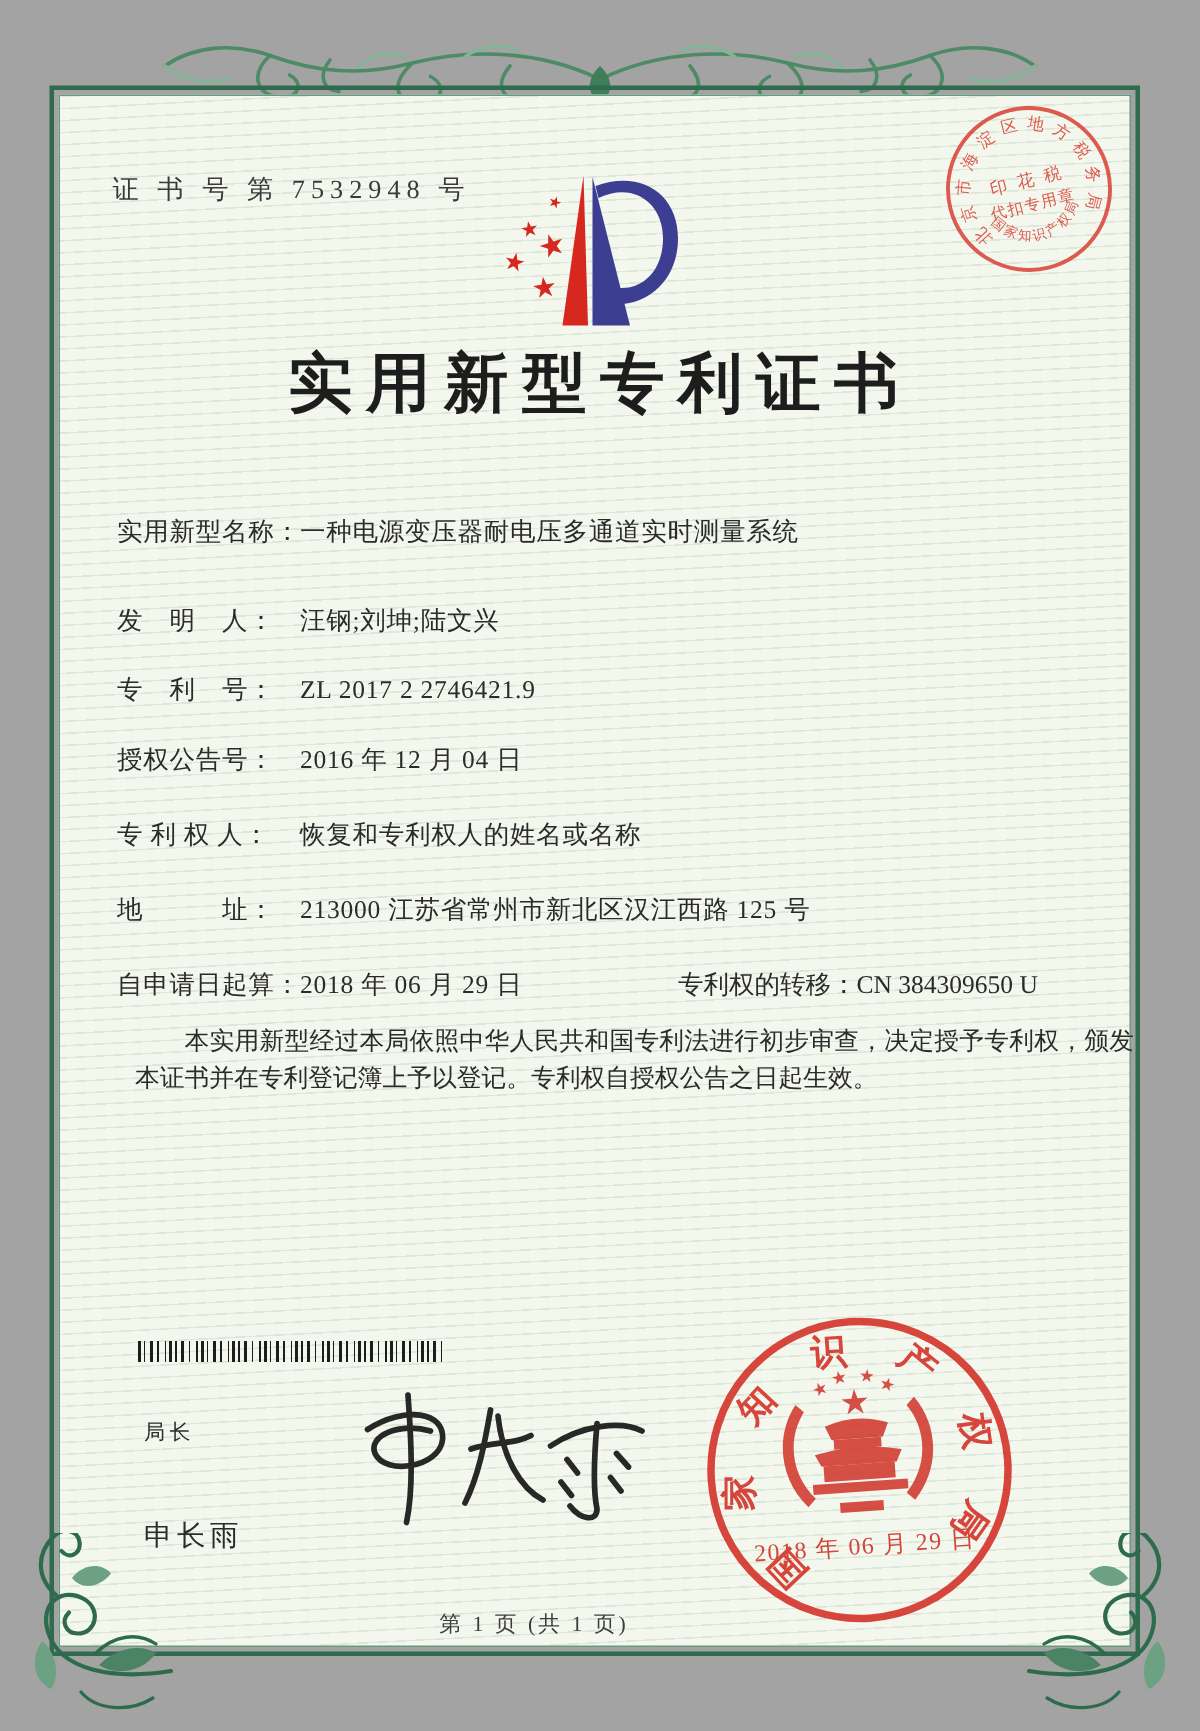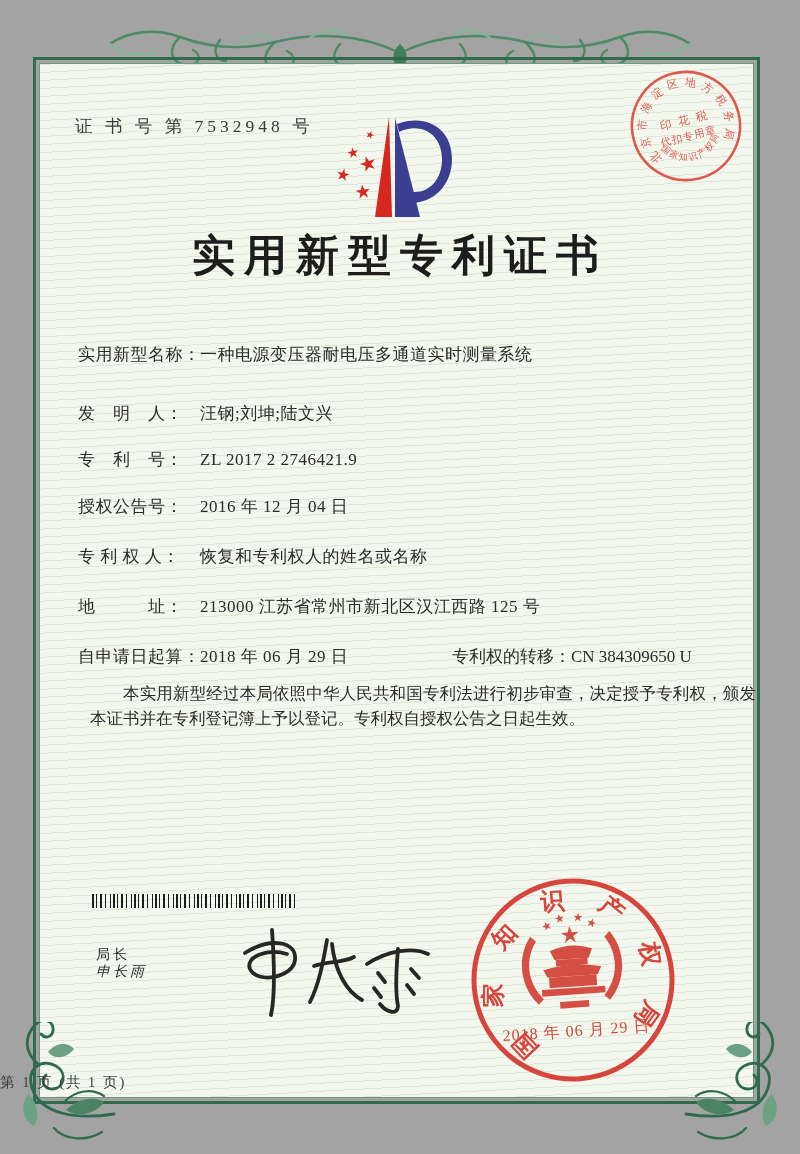--- a/index.html
+++ b/index.html
@@ -47,25 +47,25 @@
     position:absolute; left:92px; top:894px; width:205px; height:14px;
     background:
       repeating-linear-gradient(90deg,
         #1d1d1d 0 2px, transparent 2px 4px,
         #1d1d1d 4px 5px, transparent 5px 8px,
         #1d1d1d 8px 10px, transparent 10px 13px,
         #1d1d1d 13px 14px, transparent 14px 18px,
         #1d1d1d 18px 19px, transparent 19px 21px);
   }
   .director-title{ position:absolute; left:96px; top:946px; font-size:14px; letter-spacing:3px; }
-  .director-name{ position:absolute; left:96px; top:963px; font-size:14px; letter-spacing:3px;font-style:italic; }
+  .director-name{ position:absolute; left:96px; top:1011px; font-size:19px; letter-spacing:3px; }
   .signature{ position:absolute; left:215px; top:918px; }
   .cnipa-seal{ position:absolute; left:463px; top:870px; transform:rotate(-4deg); opacity:.92; }
   .footer{
-    position:absolute; left:0; top:1073px; width:712px; 
+    position:absolute; left:0; top:1073px; width:712px; text-align:center;
     font-size:14.5px; letter-spacing:2px; color:#3c3c3c;
   }
   .ornament-top{ position:absolute; left:100px; top:20px; }
   .corner-left{ position:absolute; left:6px; top:1022px; }
   .corner-right{ position:absolute; left:684px; top:1022px; transform:scaleX(-1); }
   svg text{ font-family:"Liberation Serif","DejaVu Serif",serif; }
 </style>
 </head>
 <body>
 

